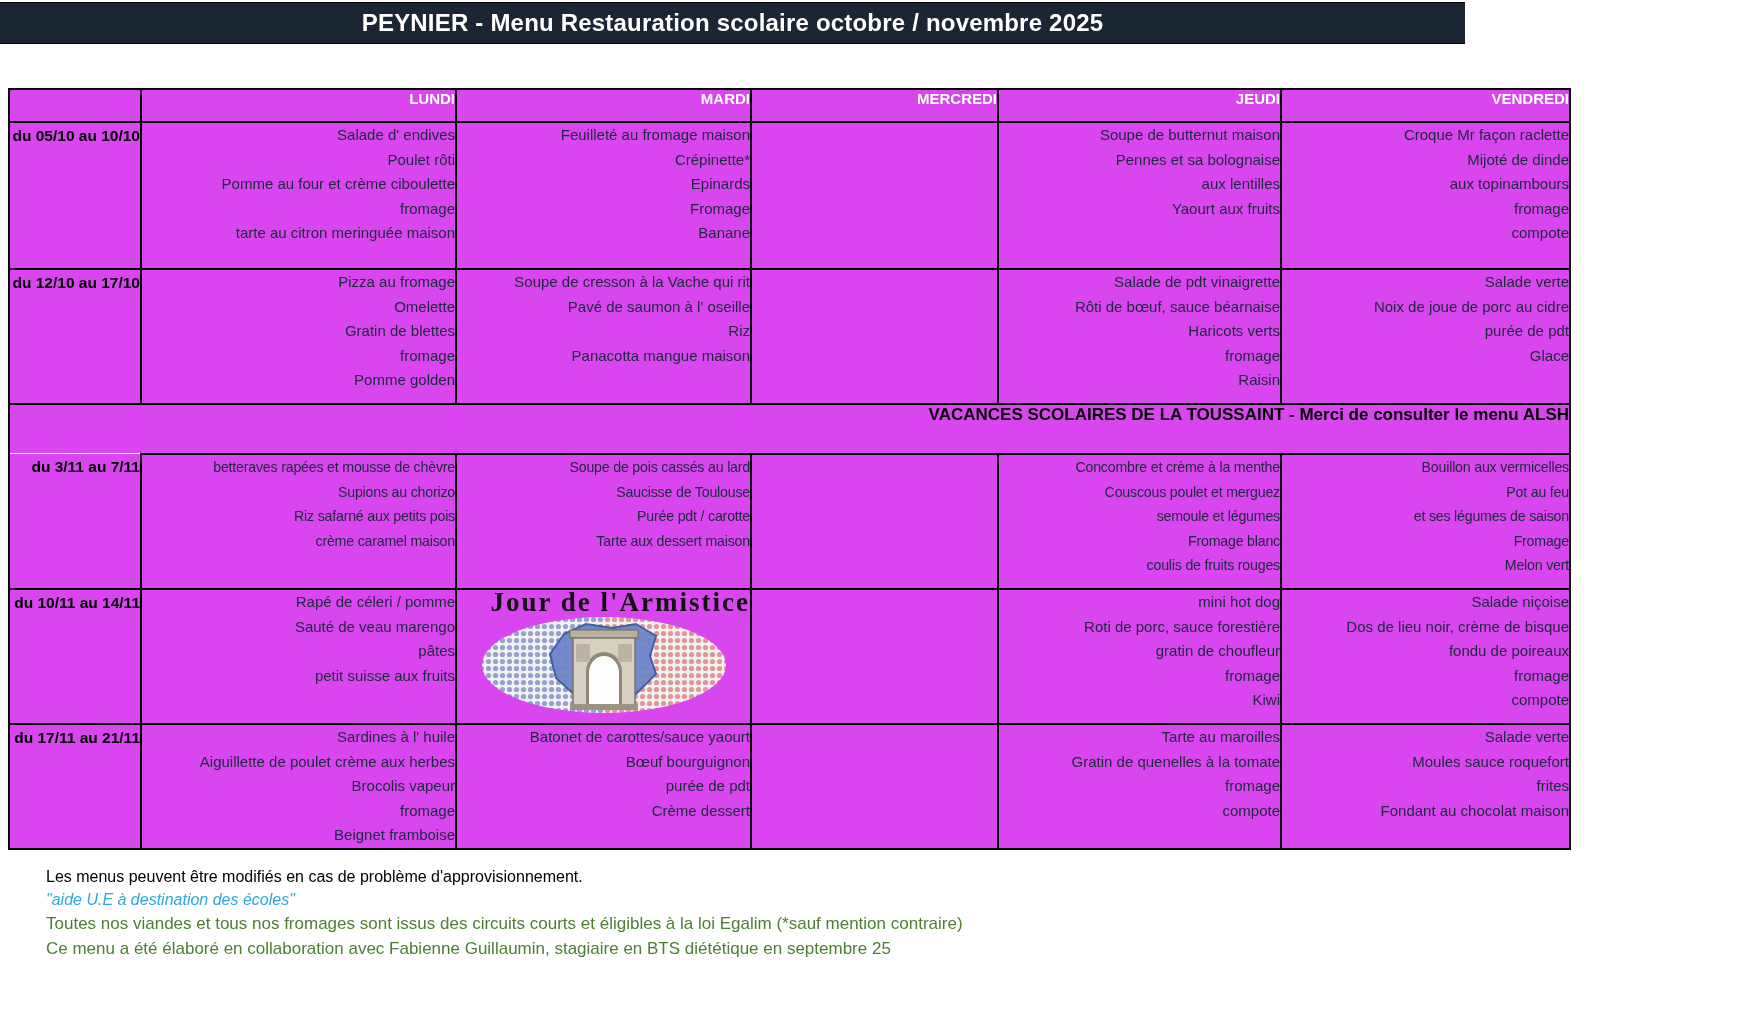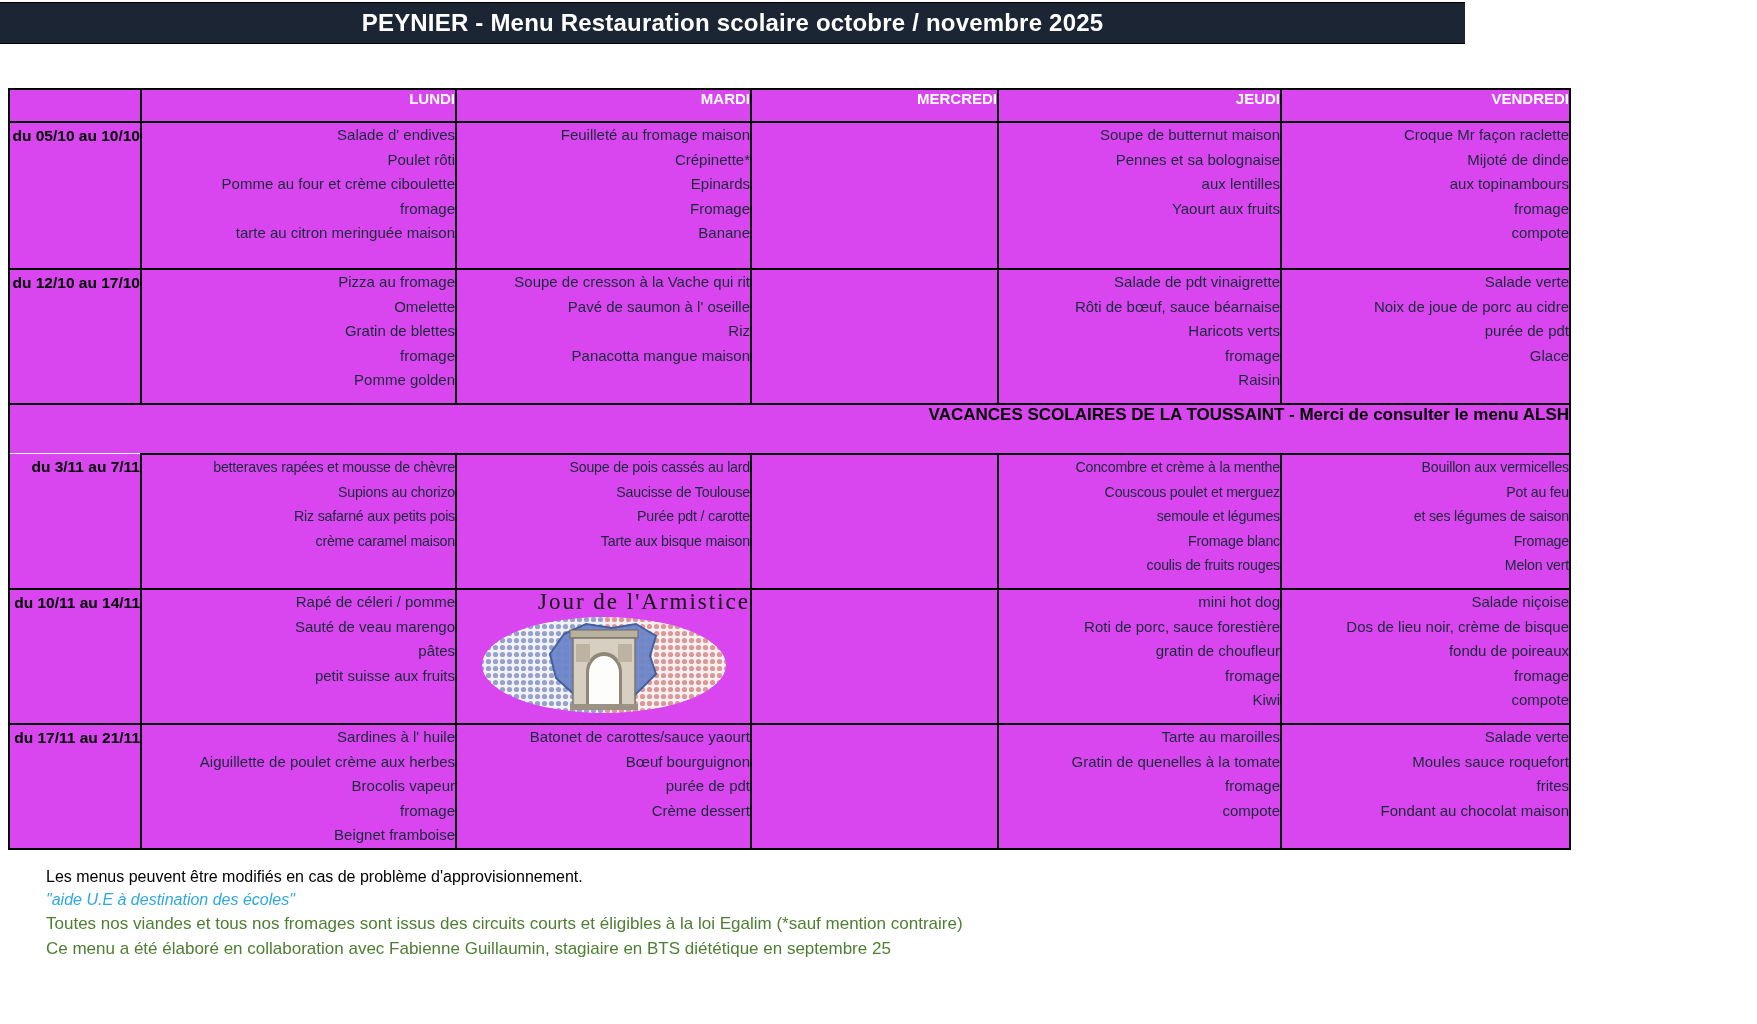--- a/index.html
+++ b/index.html
@@ -44,21 +44,21 @@
   td.banner-cell{
     background:#dce6f1;color:#000;font-weight:bold;font-size:17px;
     vertical-align:middle;height:48px;
   }
   tr.narrow td.cell{font-size:14.2px;letter-spacing:-0.2px;}
   td.label.merge-top{border-top-style:hidden;}
   
   td.armistice{padding-top:6px;}
   .armistice-caption{
     font-family:"Liberation Serif","DejaVu Serif",serif;
-    font-weight:normal;font-size:23px;color:#111;letter-spacing:2px;line-height:24px;padding-left:24px;
+    font-weight:bold;font-size:27px;color:#111;letter-spacing:2px;line-height:24px;padding-left:24px;
   }
   .armistice-art{display:block;margin:2px auto 0 auto;}
   
   .footer{position:absolute;left:24px;top:868px;width:1745px;margin-left:22px;}
   .f-line{margin:0 0 5px 0;}
   .f-black{color:#000;font-size:16px;}
   .f-cyan{color:#2fa8df;font-size:16px;font-style:italic;}
   .f-green{color:#4e7e32;font-size:17px;}
   .nutrition-note{
     text-align:right;color:#1a2438;font-weight:bold;font-style:italic;
@@ -170,21 +170,21 @@
     <td class="cell">
           <div class="menu-line">betteraves rapées et mousse de chèvre</div>
           <div class="menu-line">Supions au chorizo</div>
           <div class="menu-line">Riz safarné aux petits pois</div>
           <div class="menu-line">crème caramel maison</div>
         </td>
     <td class="cell">
           <div class="menu-line">Soupe de pois cassés au lard</div>
           <div class="menu-line">Saucisse de Toulouse</div>
           <div class="menu-line">Purée pdt / carotte</div>
-          <div class="menu-line">Tarte aux bisque maison</div>
+          <div class="menu-line">Tarte aux dessert maison</div>
         </td>
     <td class="cell gray"></td>
     <td class="cell">
           <div class="menu-line">Concombre et crème à la menthe</div>
           <div class="menu-line">Couscous poulet et merguez</div>
           <div class="menu-line">semoule et légumes</div>
           <div class="menu-line">Fromage blanc</div>
           <div class="menu-line">coulis de fruits rouges</div>
         </td>
     <td class="cell">

